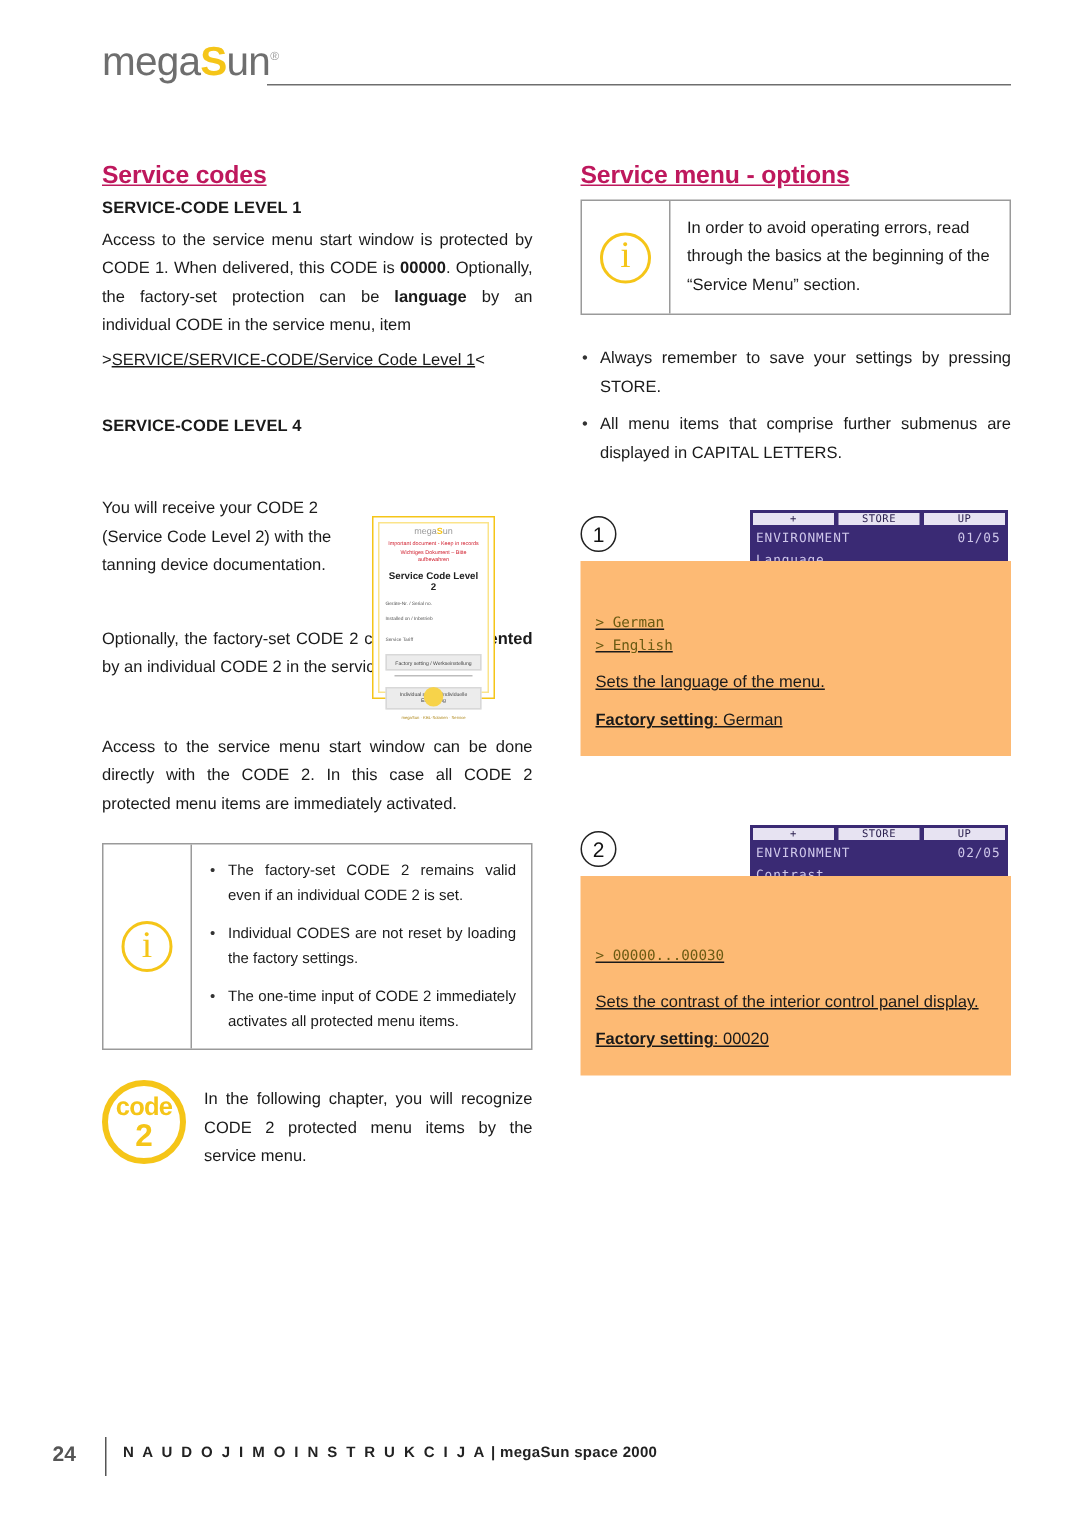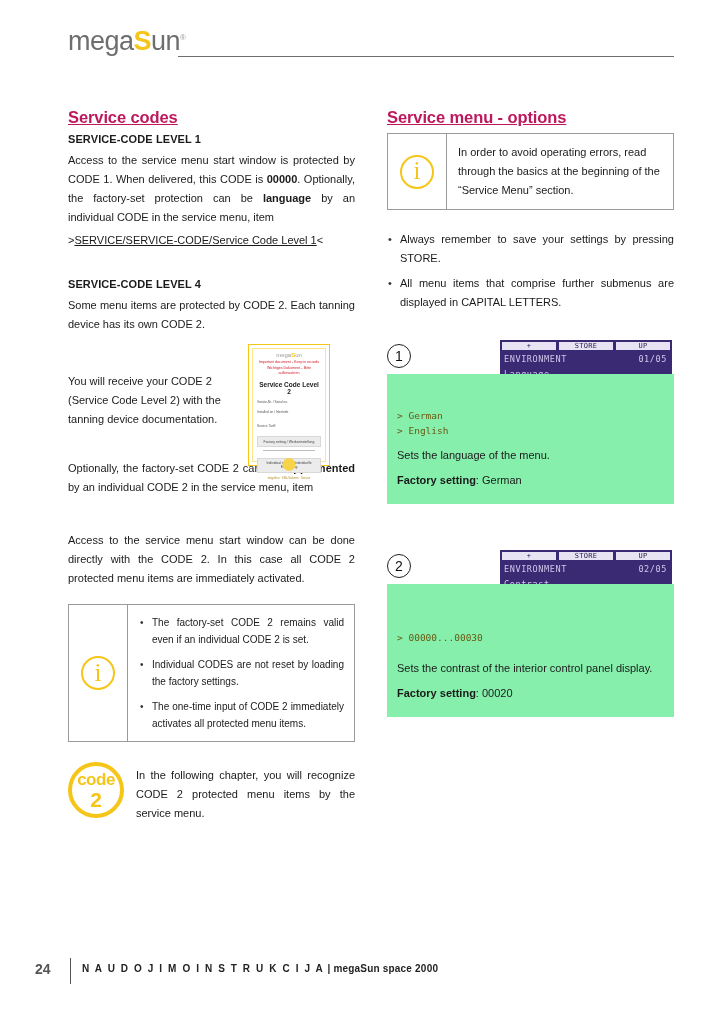--- a/index.html
+++ b/index.html
@@ -87,21 +87,21 @@
   .code-badge .c1{font-size:17px;letter-spacing:-0.5px;}
   .code-badge .c2{font-size:21px;margin-top:1px;}
   .code-row p{font-size:11px;line-height:19px;margin:4px 0 0 0;text-align:justify;}
 
   
   .opt-block{position:relative;margin-bottom:26px;}
   .num-circle{width:24px;height:24px;border:1.3px solid #222;border-radius:50%;
      display:flex;align-items:center;justify-content:center;font-size:14px;color:#111;
      box-sizing:border-box;}
   .opt-head{display:flex;align-items:center;height:28px;}
-  .opt-body{position:relative;background:#86efac;padding:0;}
+  .opt-body{position:relative;background:#fdba74;padding:0;text-decoration:underline;}
   .opt-mono{font-family:"DejaVu Sans Mono", monospace;font-size:9.5px;
      color:#6a5a12;line-height:15px;padding:6px 0 4px 10px;}
   .opt-desc{font-size:11px;line-height:19px;padding:4px 10px 4px 10px;}
   .opt-fs{font-size:11px;line-height:19px;padding:2px 10px 14px 10px;}
 
   .lcd{position:absolute;width:172px;height:77px;background:#3a2a74;
        box-sizing:border-box;overflow:hidden;}
   .lcd-bar{position:absolute;left:0;width:100%;height:10px;display:flex;gap:3px;
        padding:1px 2px;box-sizing:border-box;}
   .lcd-bar.top{top:1px;}
@@ -143,21 +143,20 @@
     <h2 class="sub-title">SERVICE-CODE LEVEL 1</h2>
 
     <p class="body"><span>Access to the service menu start window is protected by CODE 1. When delivered, this CODE is </span><span class="b">00000</span><span>. Optionally, the factory-set protection can be </span><span class="b">language</span><span> by an individual CODE in the service menu, item</span></p>
 
     <p class="body left"><span class="nopath">&gt;</span><span class="menu-path">SERVICE/SERVICE-CODE/Service Code Level 1</span><span class="nopath">&lt;</span></p>
 
     <div class="spacer-md"></div>
 
     <h2 class="sub-title">SERVICE-CODE LEVEL 4</h2>
 
-    <p class="body">Some menu items are protected by CODE 2. Each tanning device has its own CODE 2.</p>
 
     <div style="height:34px"></div>
 
     <p class="body left" style="width:172px">You will receive your CODE 2 (Service Code Level 2) with the tanning device documentation.</p>
 
     <div style="height:26px"></div>
 
     <p class="body"><span>Optionally, the factory-set CODE 2 can be </span><span class="b">supplemented</span><span> by an individual CODE 2 in the service menu, item</span></p>
 
 

